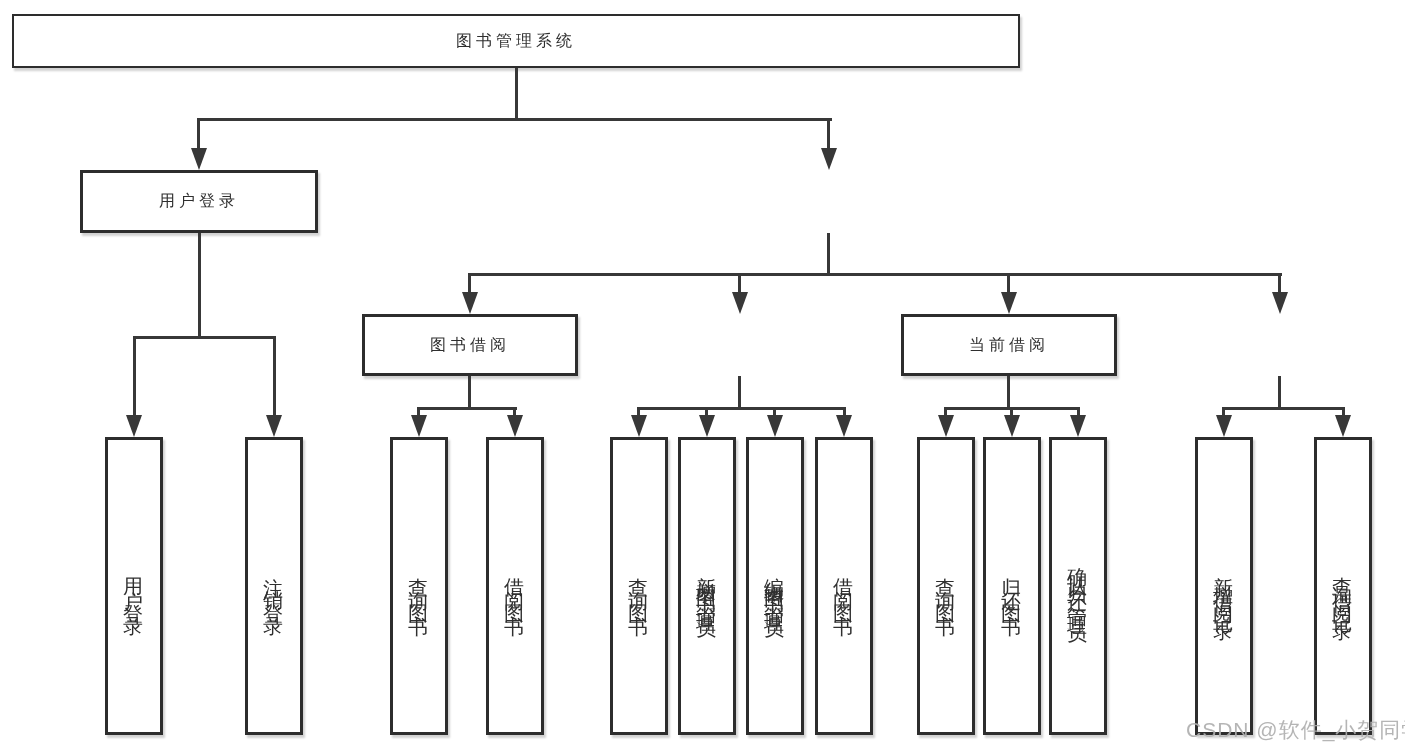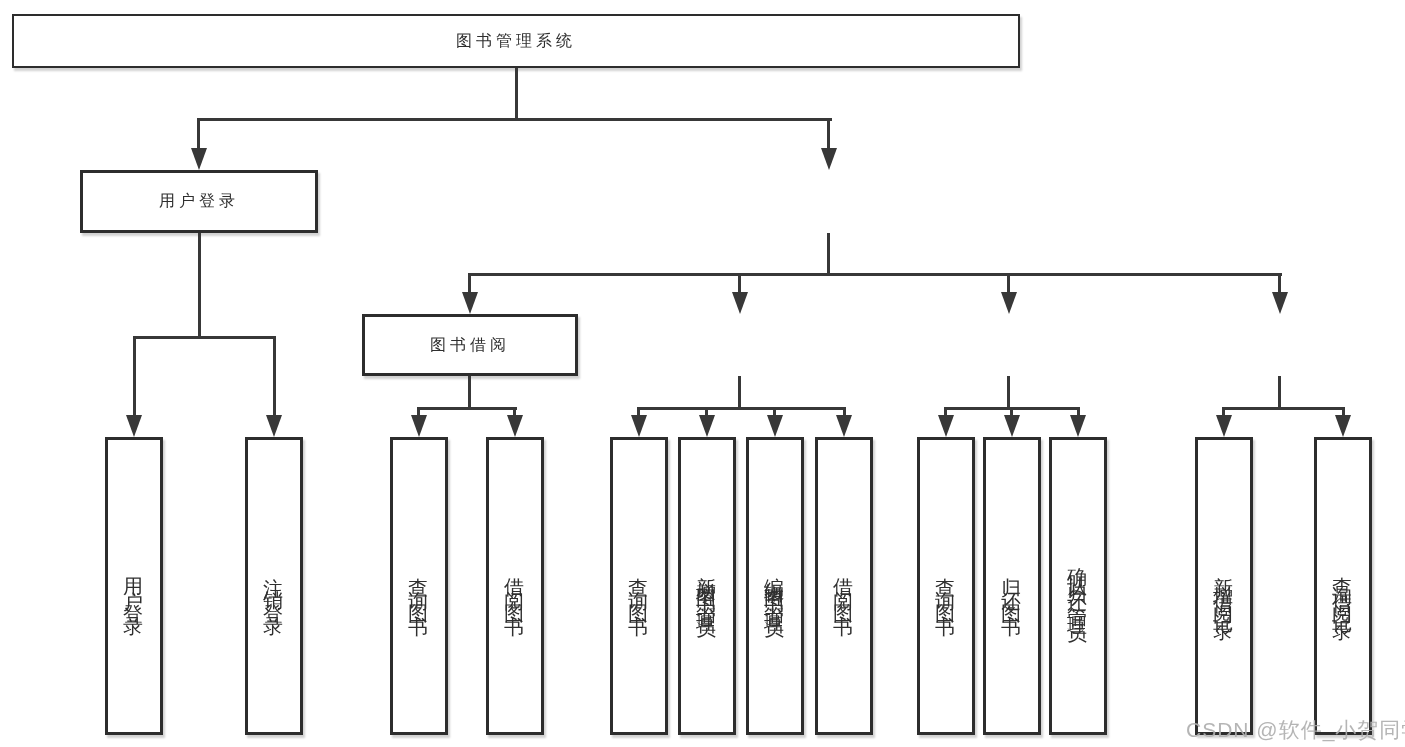--- a/index.html
+++ b/index.html
@@ -85,20 +85,21 @@
   <div class="line" style="left:468px;top:273px;width:3px;height:23px;"></div>
   <div class="line" style="left:738px;top:273px;width:3px;height:23px;"></div>
   <div class="line" style="left:1007px;top:273px;width:3px;height:23px;"></div>
   <div class="line" style="left:1278px;top:273px;width:3px;height:23px;"></div>
   <div class="arrow" style="left:462px;top:292px;"></div>
   <div class="arrow" style="left:732px;top:292px;"></div>
   <div class="arrow" style="left:1001px;top:292px;"></div>
   <div class="arrow" style="left:1272px;top:292px;"></div>
 
   <div class="box" style="left:362px;top:314px;width:216px;height:62px;">图书借阅</div>
+  <div class="box" style="left:901px;top:314px;width:216px;height:62px;">当前借阅</div>
 
   <div class="line" style="left:468px;top:376px;width:3px;height:33px;"></div>
   <div class="line" style="left:417px;top:407px;width:100px;height:3px;"></div>
   <div class="line" style="left:417px;top:407px;width:3px;height:12px;"></div>
   <div class="line" style="left:513px;top:407px;width:3px;height:12px;"></div>
   <div class="arrow" style="left:411px;top:415px;"></div>
   <div class="arrow" style="left:507px;top:415px;"></div>
 
   <div class="line" style="left:738px;top:376px;width:3px;height:33px;"></div>
   <div class="line" style="left:637px;top:407px;width:209px;height:3px;"></div>

